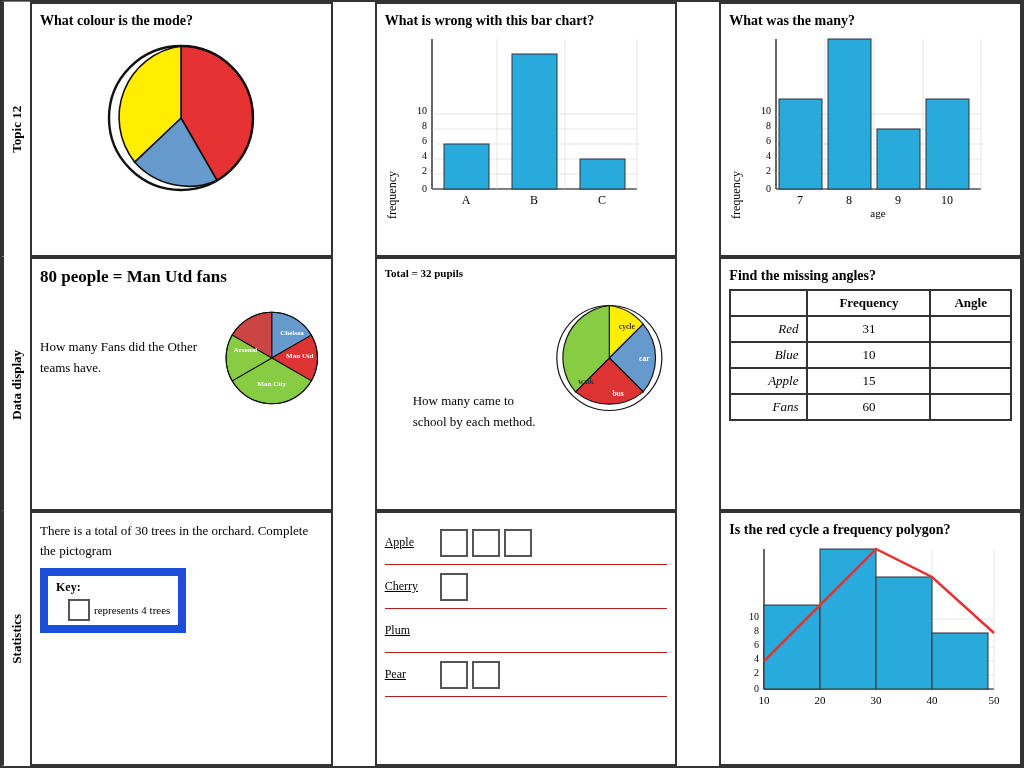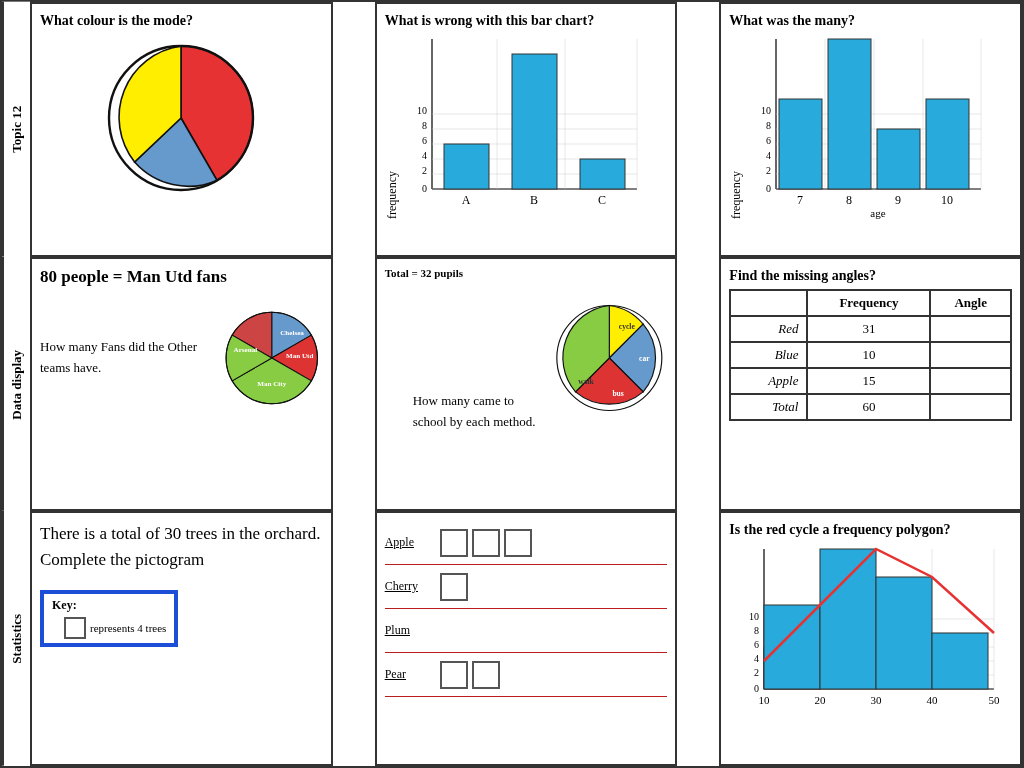--- a/index.html
+++ b/index.html
@@ -85,21 +85,21 @@
     .picto-label { width: 55px; font-size: 12px; }
     .picto-boxes { display: flex; gap: 4px; align-items: center; flex-wrap: wrap; }
     .picto-box {
       width: 28px;
       height: 28px;
       border: 2px solid #555;
       background: white;
     }
     .key-box {
       margin-top: 8px;
-      border: 4px solid #1d4ed8;
+      border: 8px solid #1d4ed8;
       padding: 4px 8px;
       display: inline-block;
       font-size: 11px;
     }
     .key-square {
       width: 22px;
       height: 22px;
       border: 2px solid #555;
       display: inline-block;
       vertical-align: middle;
@@ -282,36 +282,36 @@
             <td>Blue</td>
             <td>10</td>
             <td></td>
           </tr>
           <tr>
             <td>Apple</td>
             <td>15</td>
             <td></td>
           </tr>
           <tr>
-            <td>Total</td>
+            <td>Fans</td>
             <td>60</td>
             <td></td>
           </tr>
         </tbody>
       </table>
     </div>
   </div>
 
   <div class="side-label">
     <span>Statistics</span>
   </div>
   <div class="row-content">
 
     <div class="cell">
-      <div style="font-size:17px; line-height:1.5; margin-bottom:10px;">There is a total of 30 trees in the orchard. Complete the pictogram</div>
+      <div style="font-size:13px; line-height:1.5; ">There is a total of 30 trees in the orchard. Complete the pictogram</div>
       <div class="key-box">
         <div style="font-size:12px; font-weight:bold; margin-bottom:4px;">Key:</div>
         <div style="display:flex; align-items:center; font-size:11px;margin-left:12px;">
           <span class="key-square"></span>
           <span>represents 4 trees</span>
         </div>
       </div>
     </div>
 
     <div class="cell">

